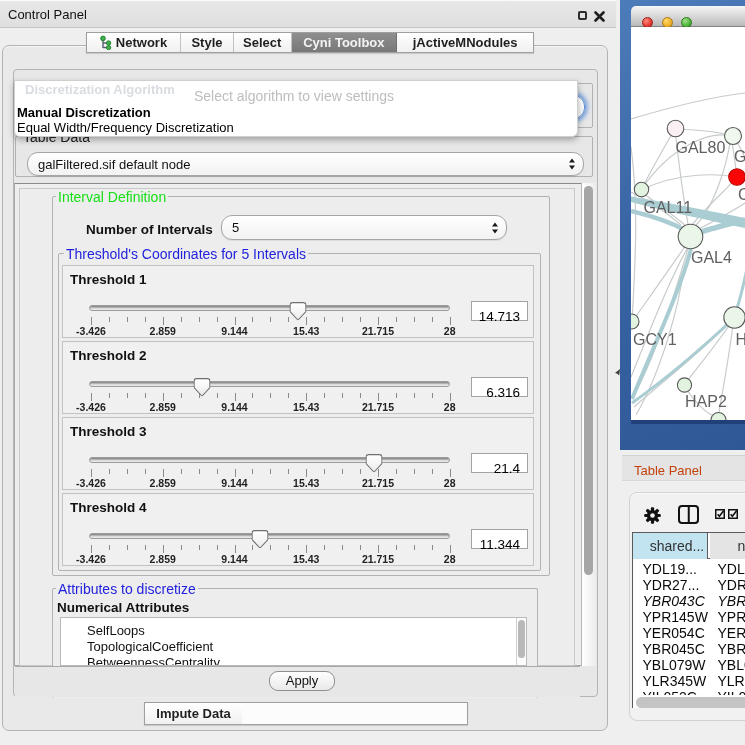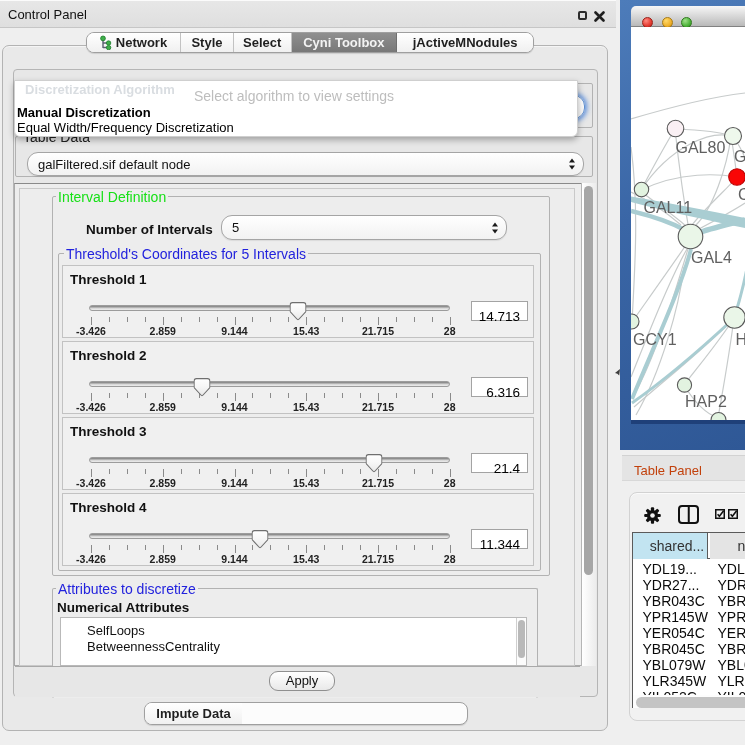--- a/index.html
+++ b/index.html
@@ -12,21 +12,21 @@
     background:linear-gradient(#e7e7e7,#dfdfdf); border-top:1px solid #fbfbfb;
     border-bottom:1px solid #c6c6c6; }
   #titlebar .t { position:absolute; left:8px; top:6px; font-size:13px; color:#111; }
   #float-btn { left:578px; top:11px; width:9px; height:9px; border:2px solid #2c2c2c; border-radius:2px; }
   #close-btn { left:594px; top:10.5px; }
 
   #mainpanel { left:2px; top:45px; width:606px; height:686px; background:#e9e9e9;
     border:1px solid #b3b3b3; border-radius:7px; box-shadow:inset 0 1px 0 #f5f5f5; }
 
   
-  .seg { display:flex; border:1px solid #9f9f9f; border-radius:8px; background:#fcfcfc;
+  .seg { display:flex; border:1px solid #9f9f9f; border-radius:0; background:#fcfcfc;
     overflow:hidden; box-shadow:0 1px 1px rgba(0,0,0,0.12); }
   .seg .s { display:flex; align-items:center; justify-content:center;
     font-size:13px; font-weight:bold; color:#1f1f1f; border-right:1px solid #c2c2c2;
     background:linear-gradient(#ffffff,#f0f0f0); white-space:nowrap; }
   .seg .s:last-child { border-right:none; }
   .seg .sel { background:linear-gradient(#8f8f8f,#787878); color:#f3f3f3; border-right-color:#6f6f6f; }
 
   #toptabs { left:86px; top:32px; width:448px; height:21px; }
   #bottabs { left:144px; top:702px; width:324px; height:23px; }
 
@@ -353,20 +353,21 @@
         </svg>
         <div class="vbox">11.344</div>
       </div>
     </div>
 
   <div class="gbox" style="left:52px; top:588px; width:486px; height:110px; background:#ededed; border-bottom:none;"></div>
   <div class="glabel" style="left:56px; top:581px; background:#ededed; color:#2222dd;">Attributes to discretize</div>
   <div class="abs" style="left:57px; top:599.5px; font-size:13.5px; font-weight:bold; color:#111;">Numerical Attributes</div>
   <div id="attrlist" class="abs">
     <div>SelfLoops</div>
+    <div>TopologicalCoefficient</div>
     <div>BetweennessCentrality</div>
   </div>
   <div id="alscroll" class="abs"></div>
   <div id="althumb" class="abs"></div>
 
   <div class="abs" style="left:15px; top:665.5px; width:565px; height:1px; background:#a9a9a9;"></div>
   <div class="abs" style="left:15px; top:666.5px; width:565px; height:30px; background:#e7e7e7;"></div>
 
   <div id="vscroll" class="abs"></div>
   <div id="vthumb" class="abs"></div>
@@ -497,21 +498,21 @@
     </div>
     <div id="trows">
         <div class="trowt" style="top:28px;">
           <span class="c1">YDL19...</span>
           <span class="c2">YDL1</span>
         </div>
         <div class="trowt" style="top:44px;">
           <span class="c1">YDR27...</span>
           <span class="c2">YDR2</span>
         </div>
-        <div class="trowt" style="top:60px;">
+        <div class="trowt" style="top:60px;font-style:italic;">
           <span class="c1">YBR043C</span>
           <span class="c2">YBR0</span>
         </div>
         <div class="trowt" style="top:76px;">
           <span class="c1">YPR145W</span>
           <span class="c2">YPR1</span>
         </div>
         <div class="trowt" style="top:92px;">
           <span class="c1">YER054C</span>
           <span class="c2">YER0</span>

